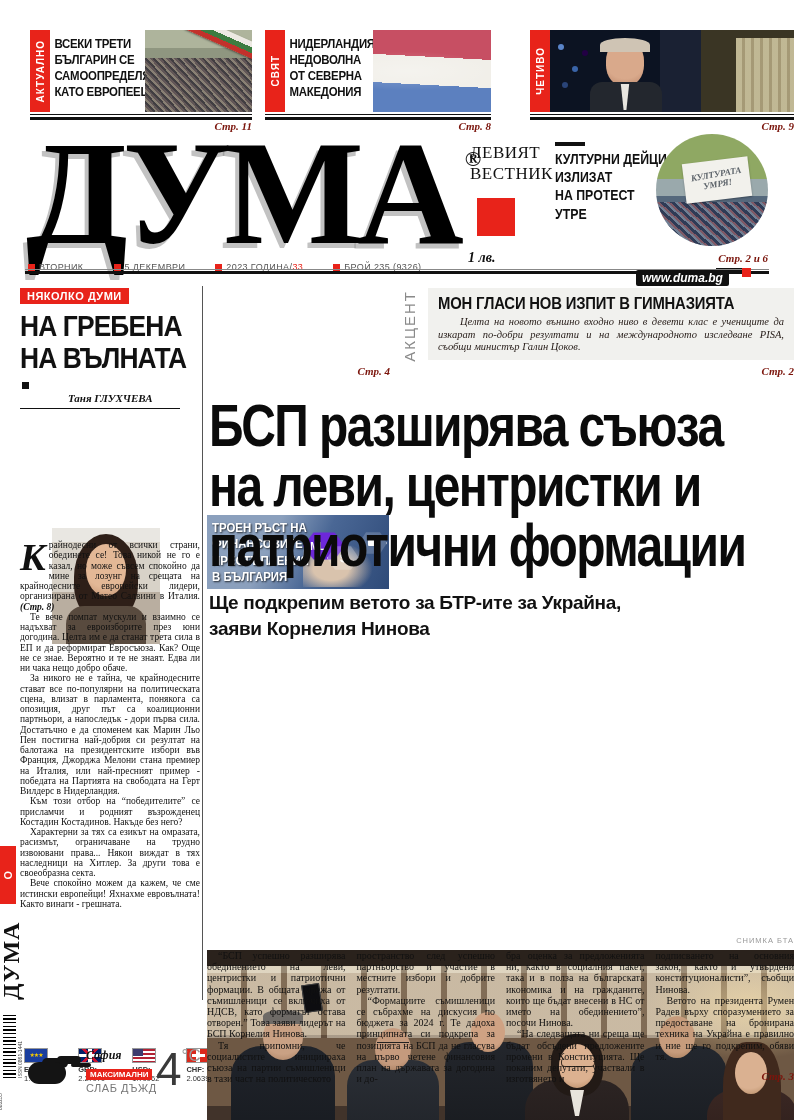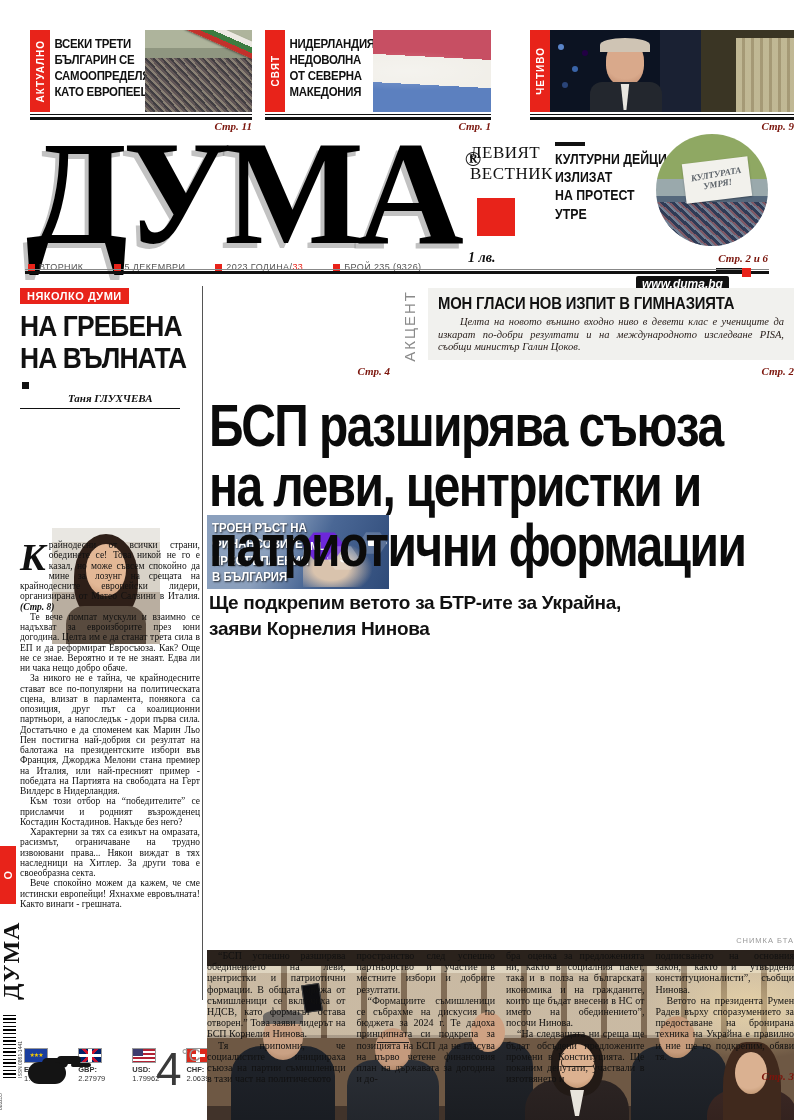--- a/index.html
+++ b/index.html
@@ -63,21 +63,21 @@
         </div>
       <div style="width:88px;">
           <div class="strip-head" style="width:100px;">НИДЕРЛАНДИЯ НЕДОВОЛНА ОТ СЕВЕРНА МАКЕДОНИЯ</div>
         </div>
       <div class="photo" style="flex:1;">
         <div class="abs" style="inset:0;background:linear-gradient(183deg,#c74f63 0 34%,#f1efe9 34% 66%,#5c80bf 66%);"></div>
         <div class="abs" style="inset:0;background:radial-gradient(120% 40% at 30% 50%,rgba(255,255,255,.25),transparent 60%);"></div>
       </div>
     </div>
     <div class="dblrule"></div>
-    <div class="pageref">Стр. 1</div>
+    <div class="pageref">Стр. 8</div>
   </div>
 
   <div class="strip" style="left:530px;width:264px;">
     <div class="strip-box">
       <div class="strip-tag">
           <span class="vert">ЧЕТИВО</span>
         </div>
       <div class="photo" style="flex:1;">
         <div class="abs" style="inset:0;background:linear-gradient(90deg,#0c1322 0 45%,#1a2133 45% 62%,#3a3524 62%);"></div>
         <div class="abs" style="right:0;top:8px;width:58px;height:74px;background:repeating-linear-gradient(90deg,#d8cfa8 0 6px,#b8ab84 6px 9px);opacity:.85;"></div>
@@ -120,21 +120,21 @@
 
   <div class="abs" style="left:28px;top:256px;width:560px;">
     <span class="infoitem" style="margin-right:26px;"><span class="redsq"></span><span>ВТОРНИК</span></span>
     <span class="infoitem" style="margin-right:26px;margin-top:47px;"><span class="redsq"></span><span>5 ДЕКЕМВРИ</span></span>
     <span class="infoitem" style="margin-right:26px;"><span class="redsq"></span><span>2023 ГОДИНА/</span><span style="color:#e8231a;">33</span></span>
     <span class="infoitem"><span class="redsq"></span><span>БРОЙ 235 (9326)</span></span>
   </div>
   <div class="abs" style="left:468px;top:250px;font:bold italic 14px 'Liberation Serif',serif;">1 лв.</div>
   <div class="abs" style="left:25px;top:269px;width:744px;border-top:1px solid #888;"></div>
   <div class="abs" style="left:25px;top:271px;width:744px;height:3px;background:#111;"></div>
-  <div class="abs" style="left:636px;top:276px;background:#111;color:#fff;padding:1px 6px;border-radius:2px;font:bold italic 12px 'Liberation Sans',sans-serif;">
+  <div class="abs" style="left:636px;top:270px;background:#111;color:#fff;padding:1px 6px;border-radius:2px;font:bold italic 12px 'Liberation Sans',sans-serif;">
     <span>www.duma.bg</span>
   </div>
   <div class="abs" style="left:742px;top:268px;width:9px;height:9px;background:#e8231a;"></div>
 
   <div class="abs" style="left:202px;top:286px;width:1px;height:714px;background:#555;"></div>
 
   <div class="abs" style="left:20px;top:288px;background:#e8231a;color:#fff;padding:2px 7px;font:bold 11px 'Liberation Sans',sans-serif;letter-spacing:.5px;">
     <span>НЯКОЛКО ДУМИ</span>
   </div>
   <div class="abs" style="left:20px;top:310px;font:bold 30px/1.08 'Liberation Sans',sans-serif;transform:scaleX(.88);transform-origin:left top;letter-spacing:-1px;">
@@ -189,20 +189,25 @@
         linear-gradient(0deg,transparent 41%,#fff 41% 59%,transparent 59%) 0 0/ 60% 100% no-repeat,
         linear-gradient(90deg,transparent 41%,#fff 41% 59%,transparent 59%) 0 0/ 100% 100% no-repeat,#da291c;
         background-position:center;"></div>
       <div class="cur-lab">CHF:</div>
       <div class="cur-val">2.06398</div>
     </div>
   </div>
 
   <div class="abs" style="left:24px;top:1048px;width:175px;">
     <div style="position:absolute;left:4px;top:14px;width:38px;height:22px;background:#141414;border-radius:12px;box-shadow:34px -8px 0 -9px #141414,8px -10px 0 -6px #141414,22px -13px 0 -7px #141414,40px 14px 0 -15px #141414,2px 16px 0 -14px #141414,20px 18px 0 -14px #141414;"></div>
+    <div style="margin-left:62px;">
+      <div style="font:bold italic 12px 'Liberation Serif',serif;">София</div>
+      <div style="display:inline-block;background:#e8231a;color:#fff;font:bold 8px 'Liberation Sans',sans-serif;padding:1px 4px;margin:2px 0;"><span>МАКСИМАЛНИ</span></div>
+      <div style="font:11px 'Liberation Sans',sans-serif;color:#777;letter-spacing:.5px;">СЛАБ ДЪЖД</div>
+    </div>
     <div style="position:absolute;left:132px;top:-2px;">
       <span style="font:300 46px/1 'Liberation Sans',sans-serif;color:#3a3a3a;">4</span><span style="font:300 17px 'Liberation Sans',sans-serif;color:#9a9a9a;vertical-align:top;">°C</span>
     </div>
   </div>
 
   <div class="abs" style="left:0;top:846px;width:16px;height:58px;background:#e8231a;color:#fff;display:flex;align-items:center;justify-content:center;">
     <span class="vert" style="font:bold 11px 'Liberation Sans',sans-serif;">О</span>
   </div>
   <div class="abs vert" style="left:-2px;top:908px;height:92px;font:bold 24px 'Liberation Serif',serif;letter-spacing:1px;">ДУМА</div>
   <div class="abs" style="left:3px;top:1012px;width:13px;height:66px;background:repeating-linear-gradient(0deg,#000 0 1px,#fff 1px 3px,#000 3px 5px,#fff 5px 7px,#000 7px 8px,#fff 8px 11px);"></div>

